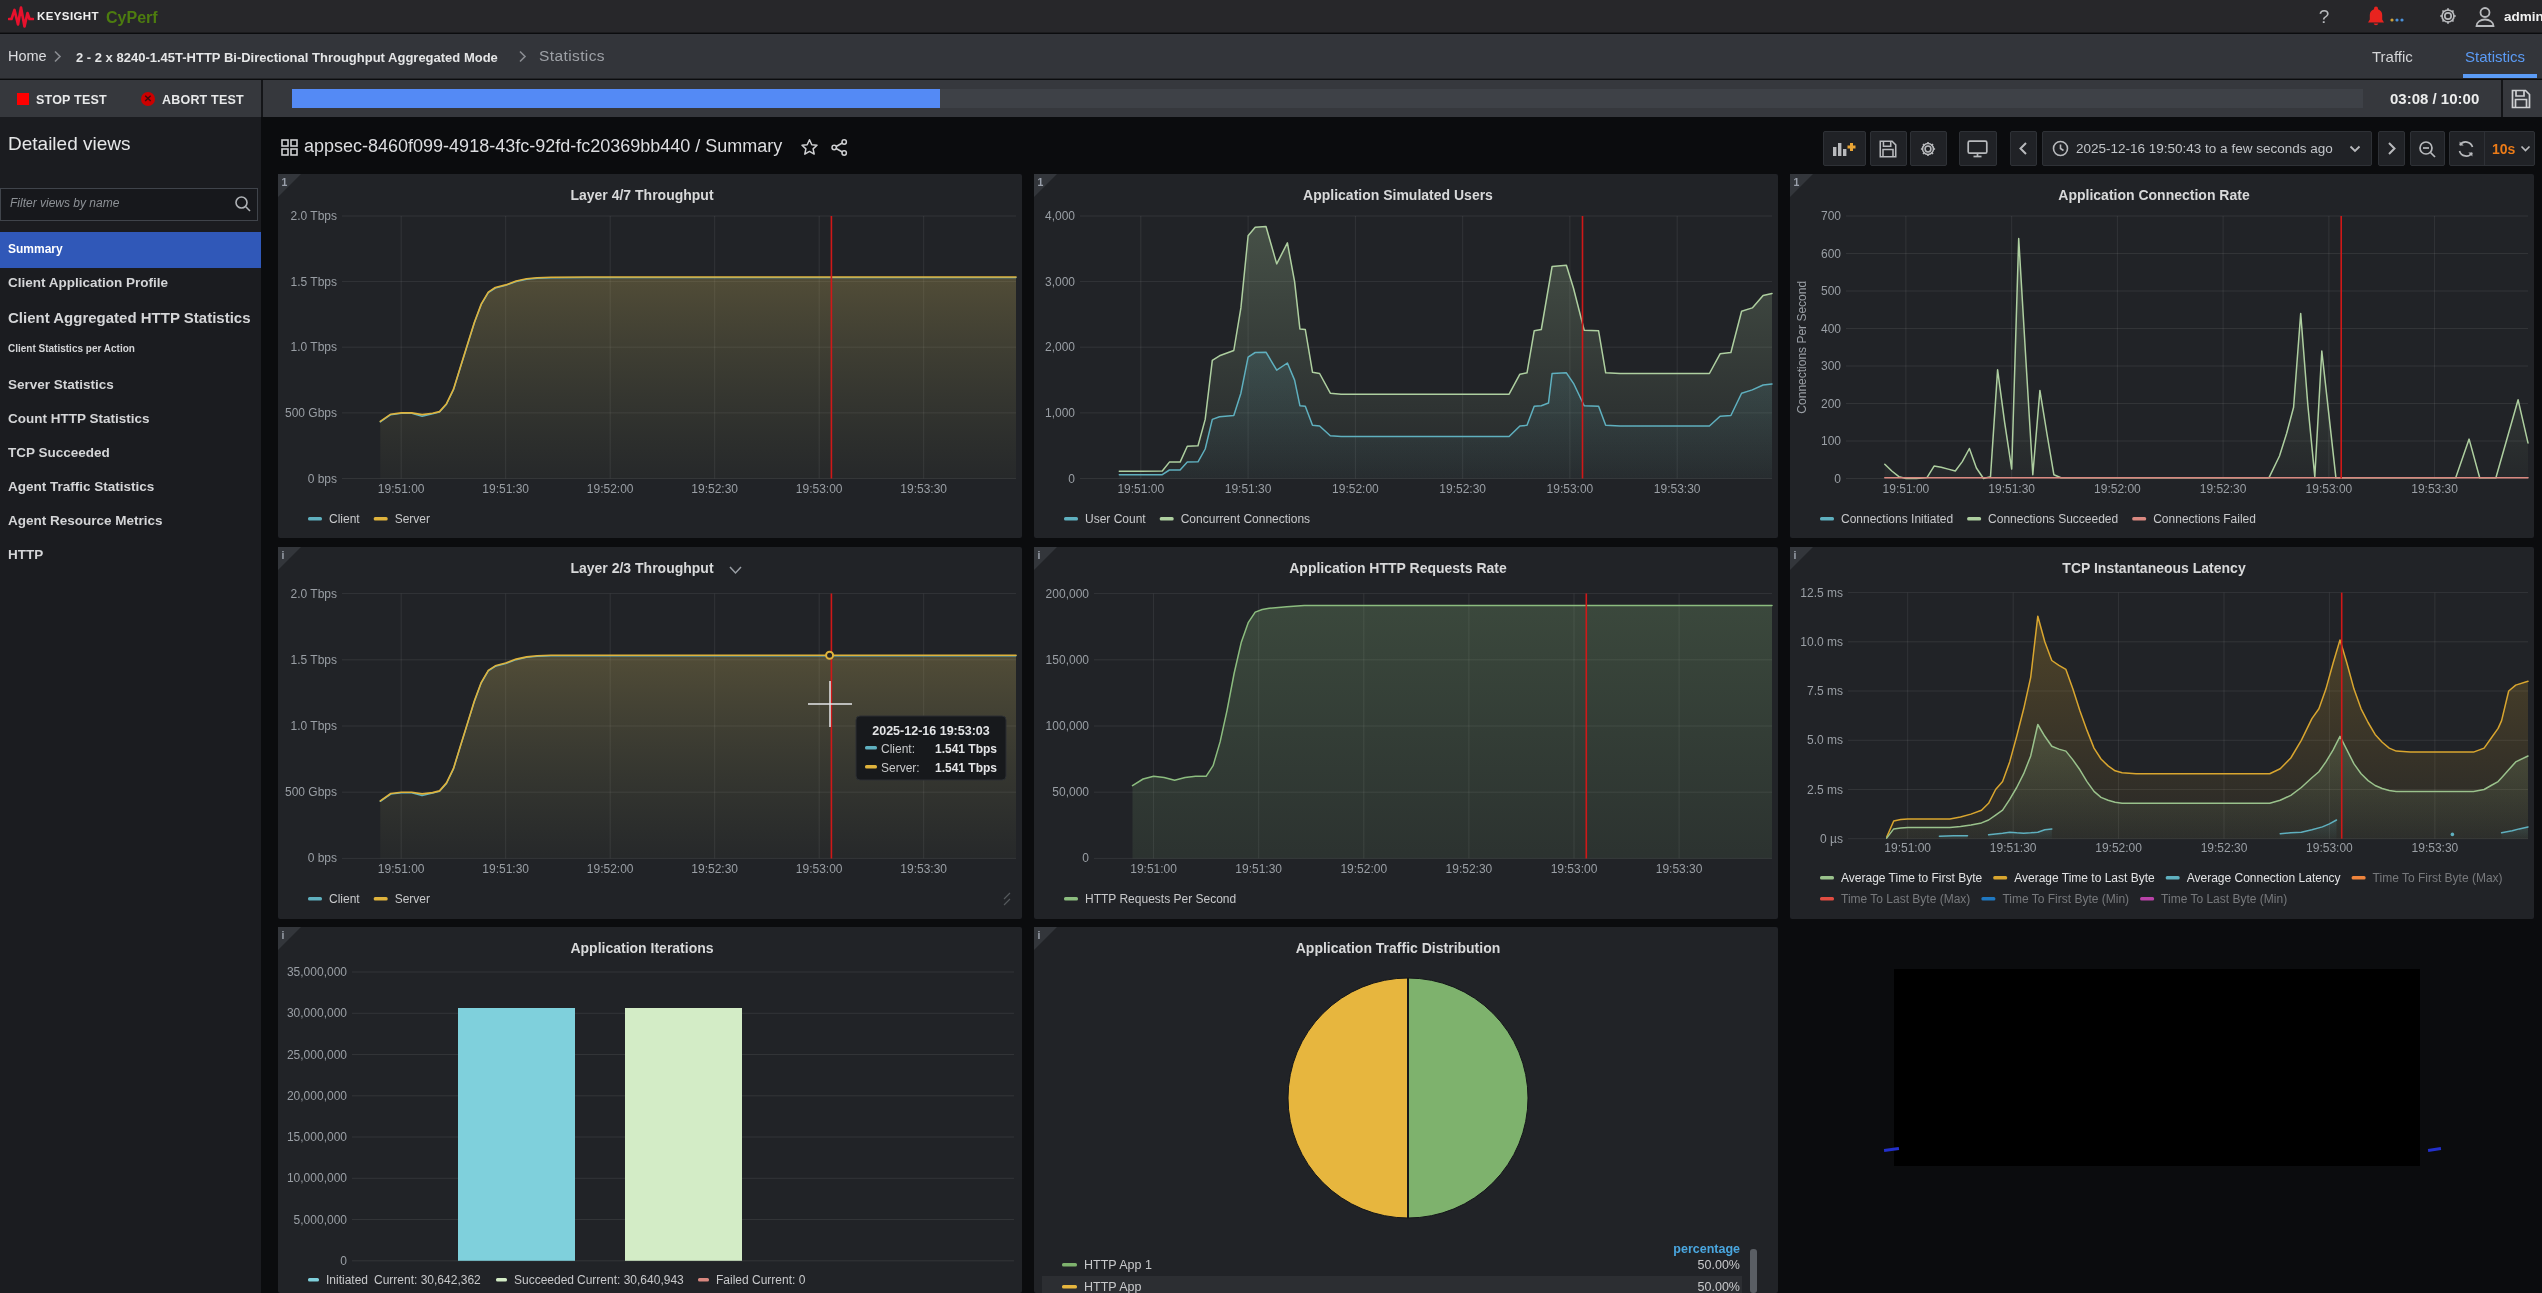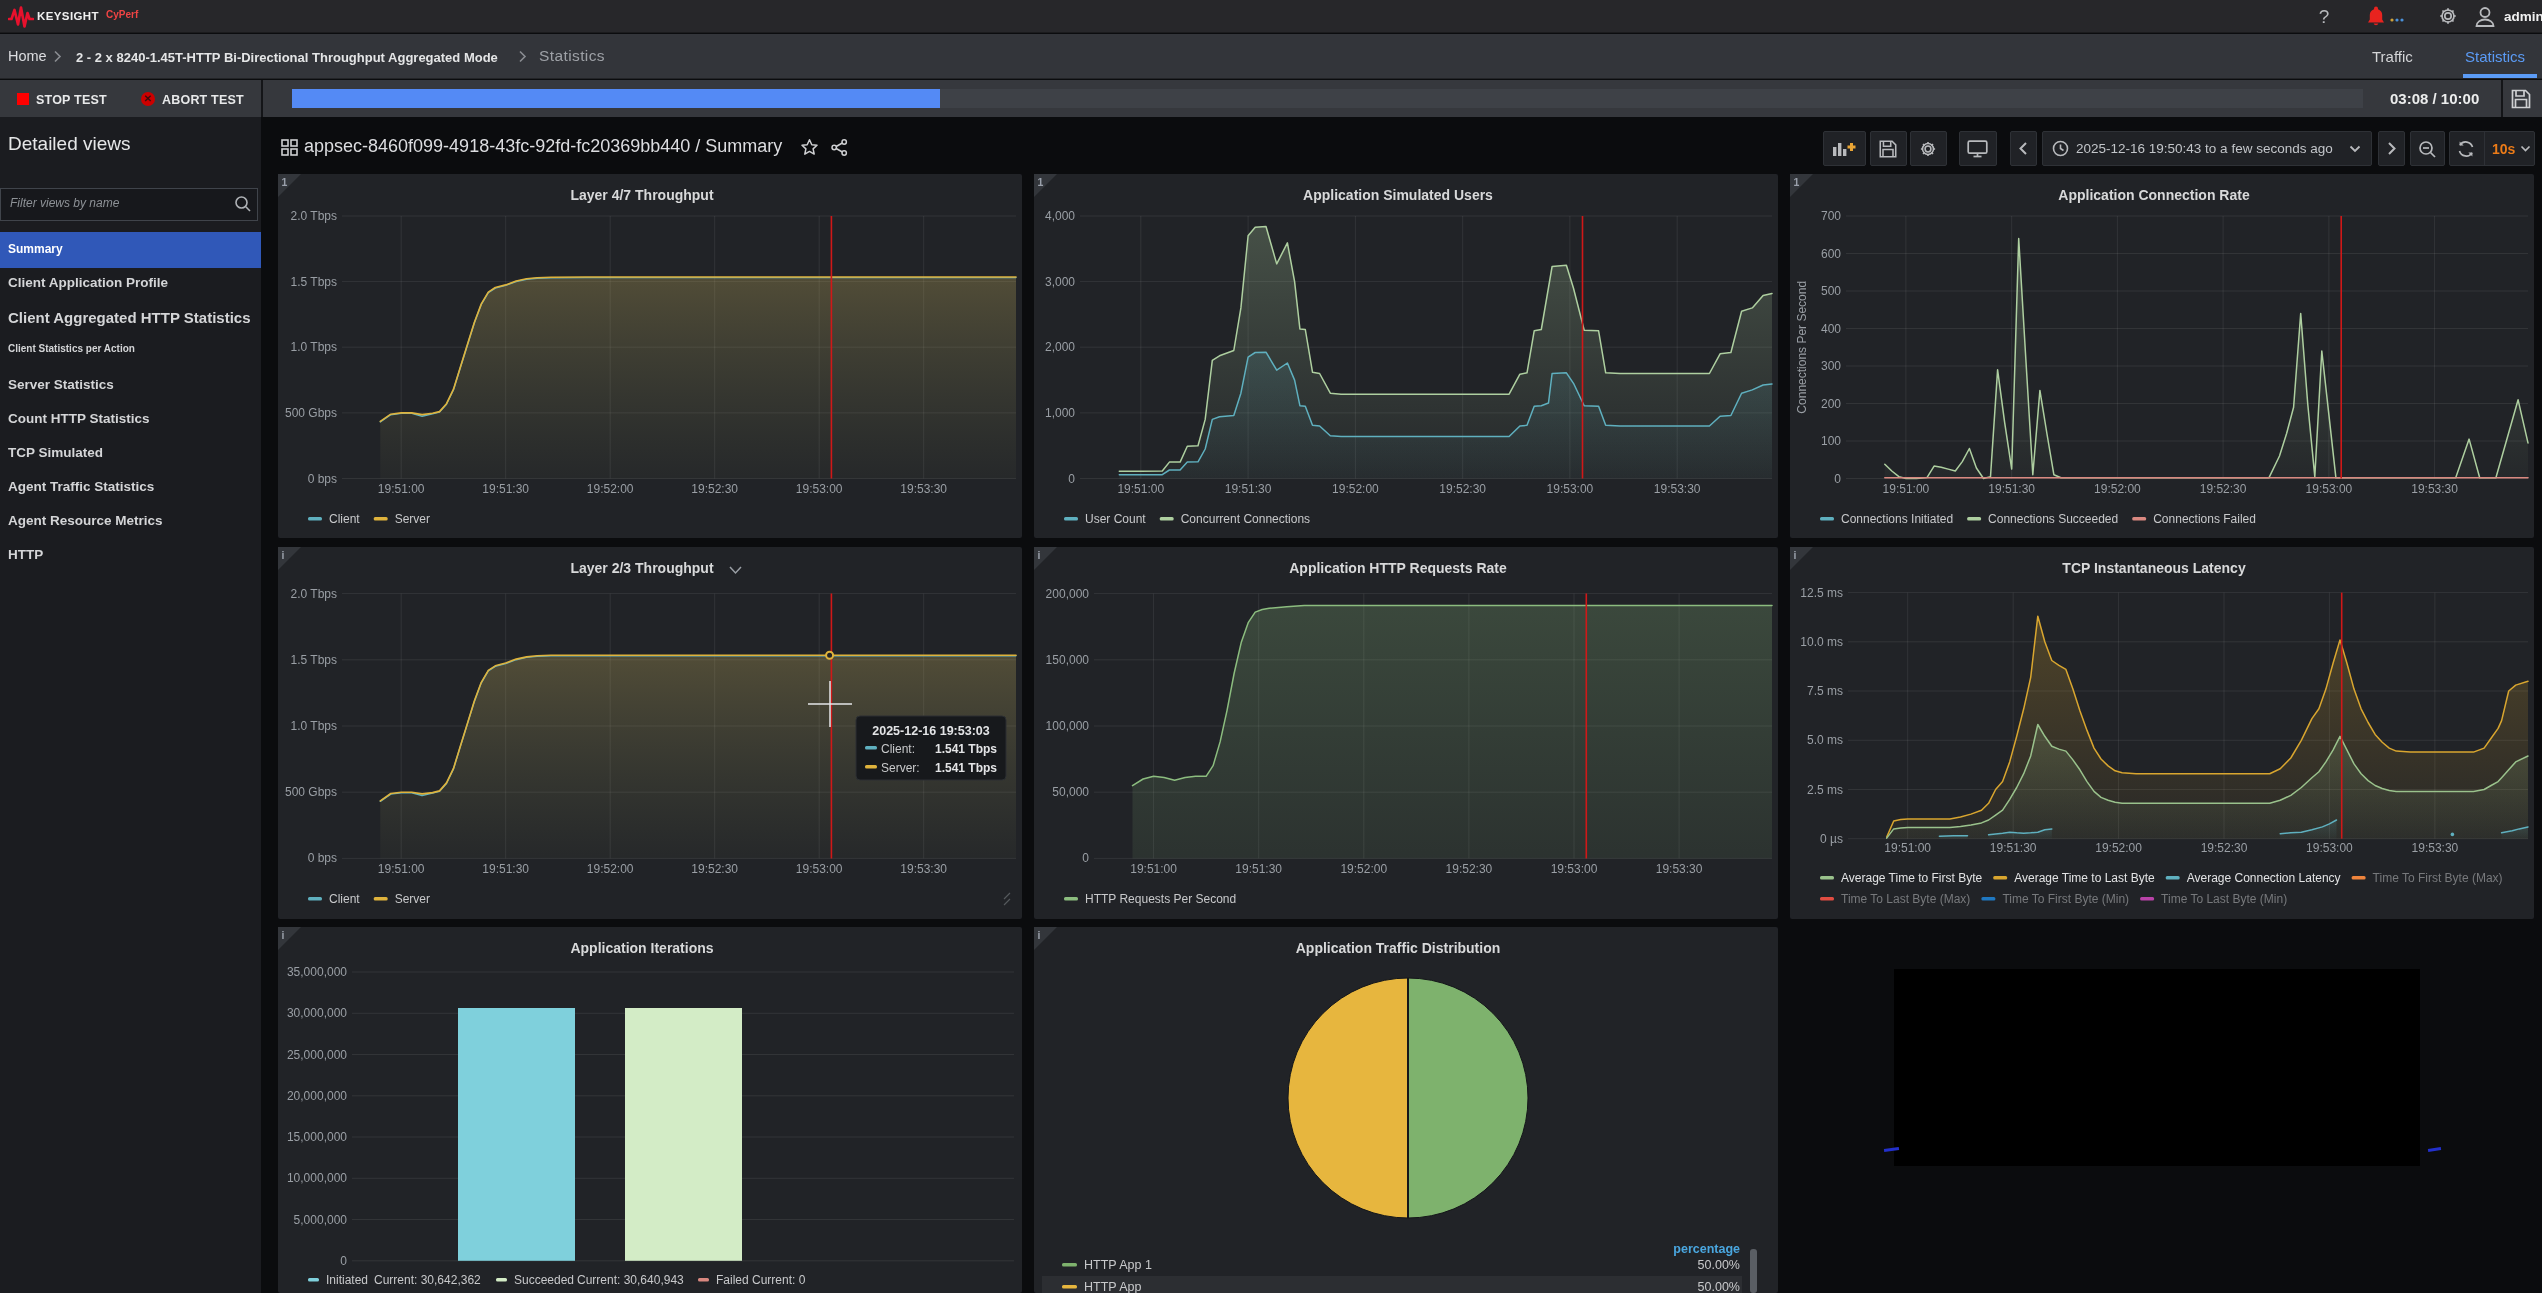--- a/index.html
+++ b/index.html
@@ -2,21 +2,21 @@
 <html><head><meta charset="utf-8"><style>
 * { margin:0; padding:0; box-sizing:border-box; }
 html,body { width:2542px; height:1293px; overflow:hidden; background:#0b0c0e;
   font-family:"Liberation Sans", sans-serif; }
 .abs { position:absolute; }
 </style></head>
 <body>
 
 <div class="abs" style="left:0;top:0;width:2542px;height:33px;background:#27272a;border-bottom:1px solid #1b1b1d"></div>
 <div class="abs" style="left:37px;top:10px;font-size:11.5px;font-weight:bold;color:#f0f0f0;letter-spacing:0.4px">KEYSIGHT</div>
-<div class="abs" style="left:106px;top:9px;font-size:10px;font-weight:bold;color:#ef4444">CyPerf</div>
+<div class="abs" style="left:106px;top:9px;font-size:16px;font-weight:bold;color:#4d7c0f">CyPerf</div>
 <div class="abs" style="left:2504px;top:9px;font-size:13.5px;font-weight:bold;color:#f0f0f0">admin</div>
 
 <div class="abs" style="left:0;top:34px;width:2542px;height:45px;background:#33353a;border-bottom:1px solid #232427"></div>
 <div class="abs" style="left:8px;top:48px;font-size:14.5px;color:#dcdde0">Home</div>
 <svg class="abs" style="left:53px;top:50px" width="9" height="13" viewBox="0 0 9 13">
     <path d="M2 1.5 L7 6.5 L2 11.5" stroke="#8a8d92" stroke-width="1.6" fill="none"></path>
   </svg>
 <div class="abs" style="left:76px;top:50px;font-size:13px;font-weight:bold;color:#e4e5e6">2 - 2 x 8240-1.45T-HTTP Bi-Directional Throughput Aggregated Mode</div>
 <svg class="abs" style="left:518px;top:50px" width="9" height="13" viewBox="0 0 9 13">
     <path d="M2 1.5 L7 6.5 L2 11.5" stroke="#8a8d92" stroke-width="1.6" fill="none"></path>
@@ -48,21 +48,21 @@
     <circle cx="7.5" cy="7.5" r="5.5" fill="none" stroke="#aeb1b5" stroke-width="1.6"></circle>
     <line x1="11.8" y1="11.8" x2="16" y2="16" stroke="#aeb1b5" stroke-width="1.6"></line>
   </svg>
 <div class="abs" style="left:0;top:232px;width:261px;height:36px;background:#3058b8"></div>
 <div class="abs" style="left:8px;top:242px;font-size:12px;font-weight:bold;color:#fff">Summary</div>
 <div class="abs" style="left:8px;top:275px;font-size:13.5px;font-weight:bold;color:#d4d5d7">Client Application Profile</div>
 <div class="abs" style="left:8px;top:309px;font-size:15px;font-weight:bold;color:#d4d5d7">Client Aggregated HTTP Statistics</div>
 <div class="abs" style="left:8px;top:343px;font-size:10px;font-weight:bold;color:#d4d5d7">Client Statistics per Action</div>
 <div class="abs" style="left:8px;top:377px;font-size:13.5px;font-weight:bold;color:#d4d5d7">Server Statistics</div>
 <div class="abs" style="left:8px;top:411px;font-size:13.5px;font-weight:bold;color:#d4d5d7">Count HTTP Statistics</div>
-<div class="abs" style="left:8px;top:445px;font-size:13.5px;font-weight:bold;color:#d4d5d7">TCP Simulated</div>
+<div class="abs" style="left:8px;top:445px;font-size:13.5px;font-weight:bold;color:#d4d5d7">TCP Succeeded</div>
 <div class="abs" style="left:8px;top:479px;font-size:13.5px;font-weight:bold;color:#d4d5d7">Agent Traffic Statistics</div>
 <div class="abs" style="left:8px;top:513px;font-size:13.5px;font-weight:bold;color:#d4d5d7">Agent Resource Metrics</div>
 <div class="abs" style="left:8px;top:547px;font-size:13.5px;font-weight:bold;color:#d4d5d7">HTTP</div>
 
 <svg class="abs" style="left:281px;top:139px" width="17" height="17" viewBox="0 0 17 17">
     <g fill="none" stroke="#cfd0d2" stroke-width="1.6">
       <rect x="1" y="1" width="6" height="6"></rect>
       <rect x="10" y="1" width="6" height="6"></rect>
       <rect x="1" y="10" width="6" height="6"></rect>
       <rect x="10" y="10" width="6" height="6"></rect>

